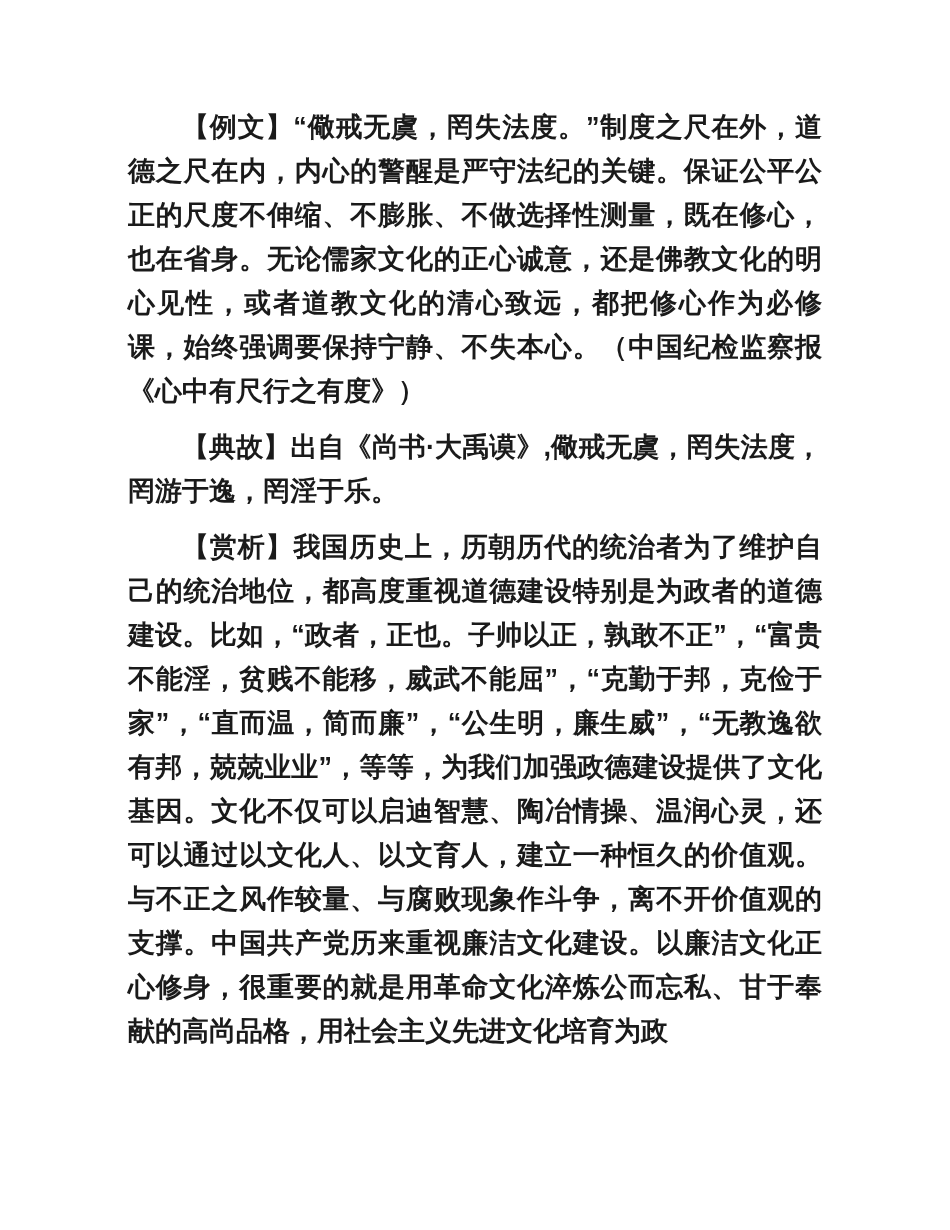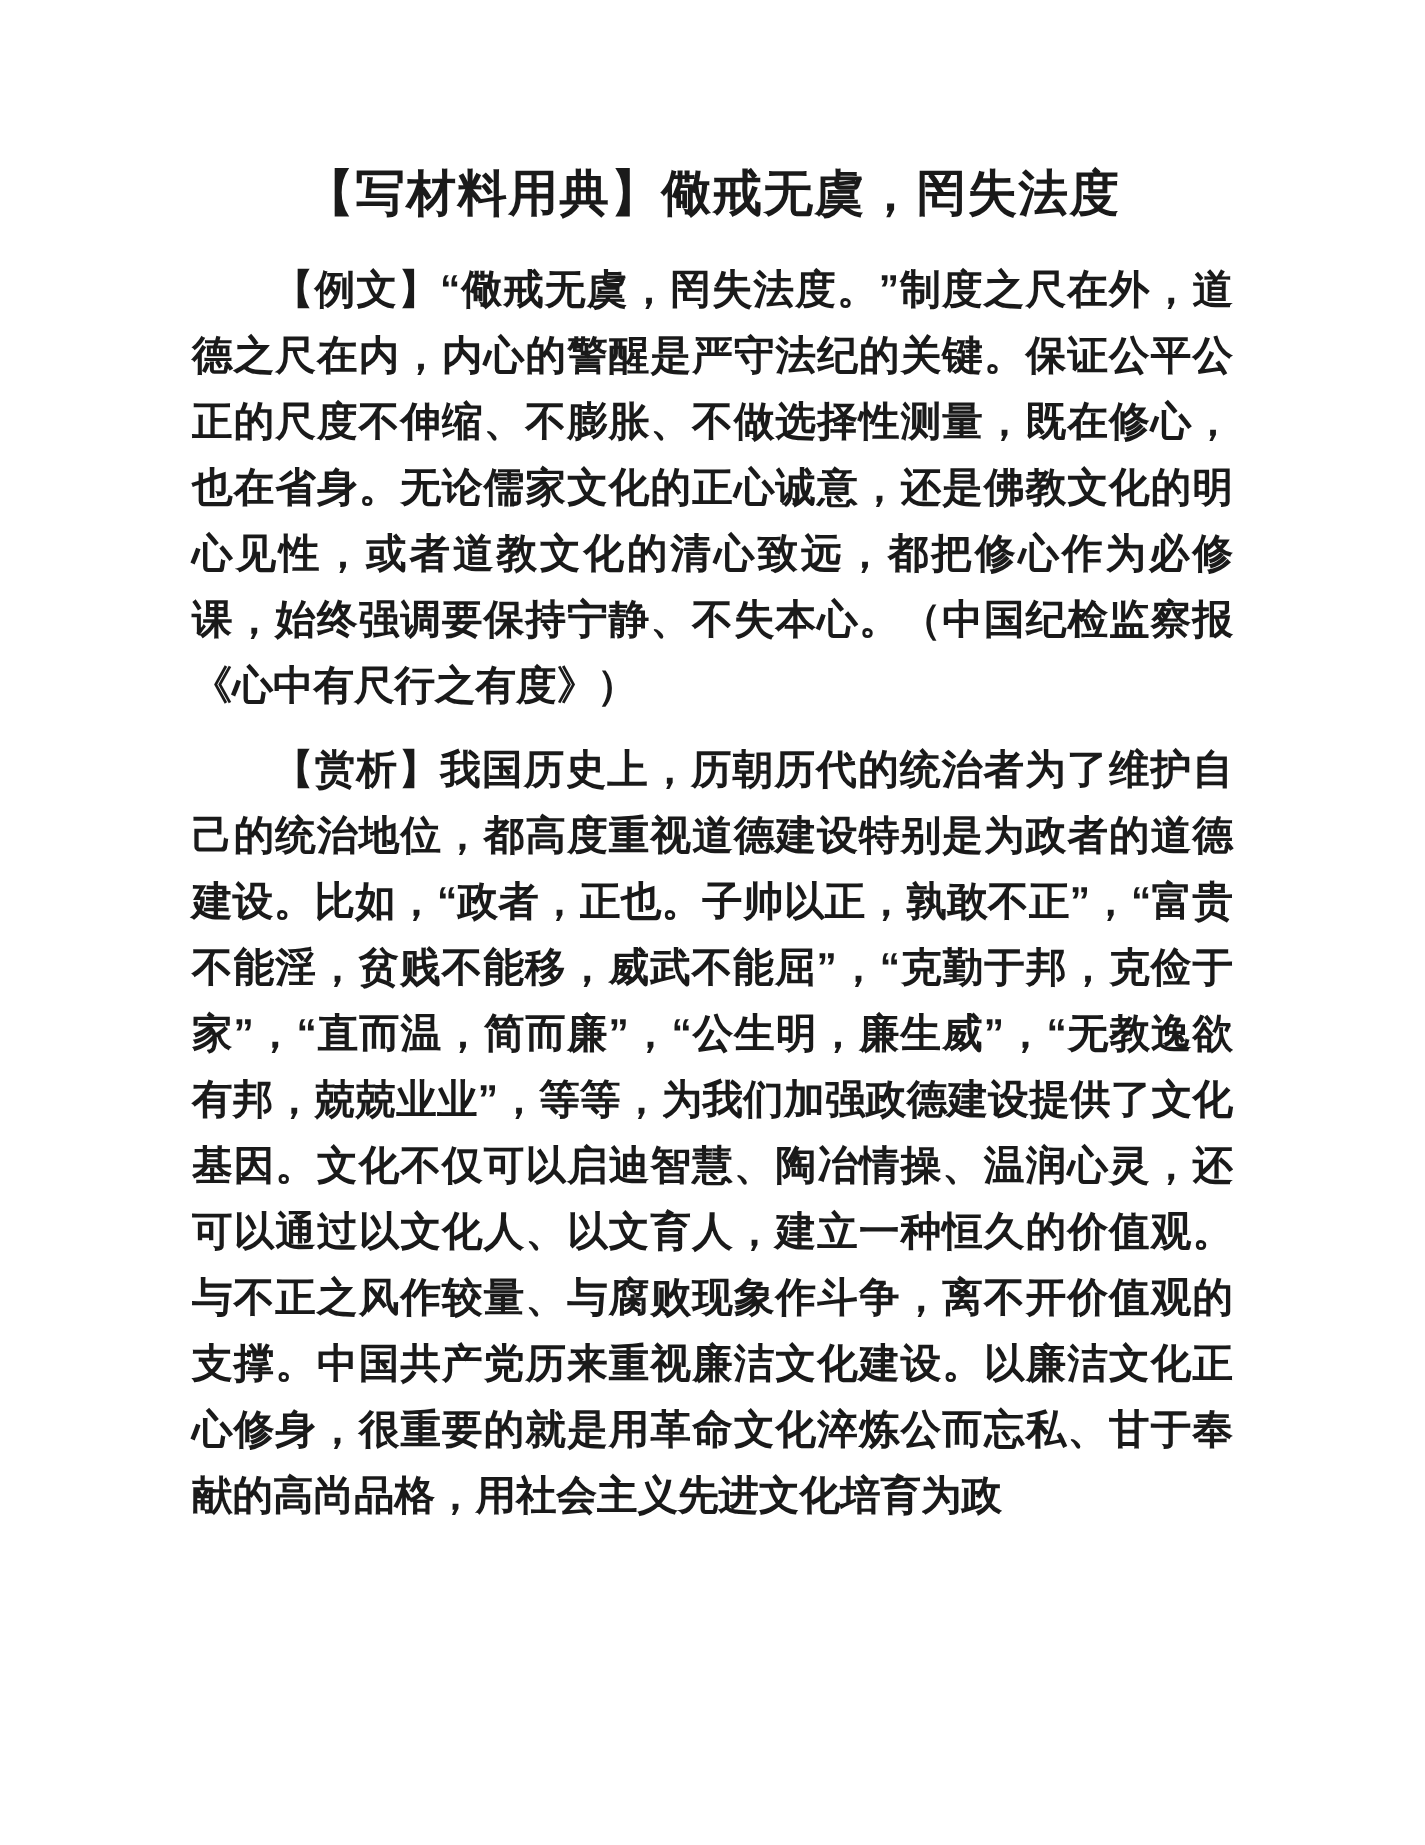--- a/index.html
+++ b/index.html
@@ -39,20 +39,20 @@
     text-indent: 2em;
     margin: 0 0 12px 0;
     color: #1a1a1a;
     word-break: break-all;
   }
 </style>
 </head>
 <body>
 
 <div class="page">
-  <h1 class="doc-title">【写材料用典】儆戒无虞，罔失法度</h1>
 
   <p class="doc-paragraph">【例文】“儆戒无虞，罔失法度。”制度之尺在外，道德之尺在内，内心的警醒是严守法纪的关键。保证公平公正的尺度不伸缩、不膨胀、不做选择性测量，既在修心，也在省身。无论儒家文化的正心诚意，还是佛教文化的明心见性，或者道教文化的清心致远，都把修心作为必修课，始终强调要保持宁静、不失本心。（中国纪检监察报《心中有尺行之有度》）</p>
 
+  <p class="doc-paragraph">【典故】出自《尚书·大禹谟》,儆戒无虞，罔失法度，罔游于逸，罔淫于乐。</p>
 
 
   <p class="doc-paragraph">【赏析】我国历史上，历朝历代的统治者为了维护自己的统治地位，都高度重视道德建设特别是为政者的道德建设。比如，“政者，正也。子帅以正，孰敢不正”，“富贵不能淫，贫贱不能移，威武不能屈”，“克勤于邦，克俭于家”，“直而温，简而廉”，“公生明，廉生威”，“无教逸欲有邦，兢兢业业”，等等，为我们加强政德建设提供了文化基因。文化不仅可以启迪智慧、陶冶情操、温润心灵，还可以通过以文化人、以文育人，建立一种恒久的价值观。与不正之风作较量、与腐败现象作斗争，离不开价值观的支撑。中国共产党历来重视廉洁文化建设。以廉洁文化正心修身，很重要的就是用革命文化淬炼公而忘私、甘于奉献的高尚品格，用社会主义先进文化培育为政</p>
 </div>
 
 </body></html>

